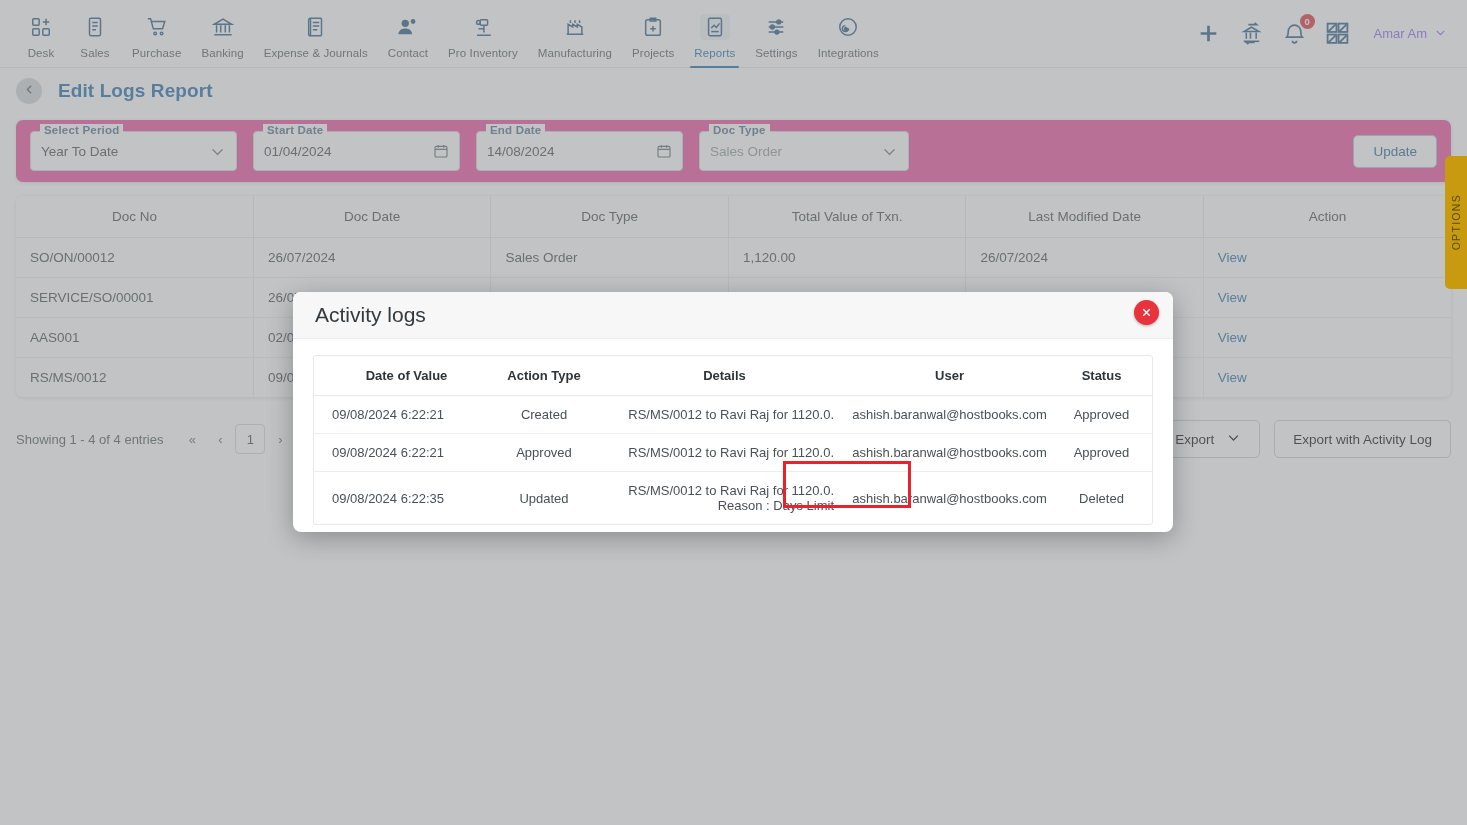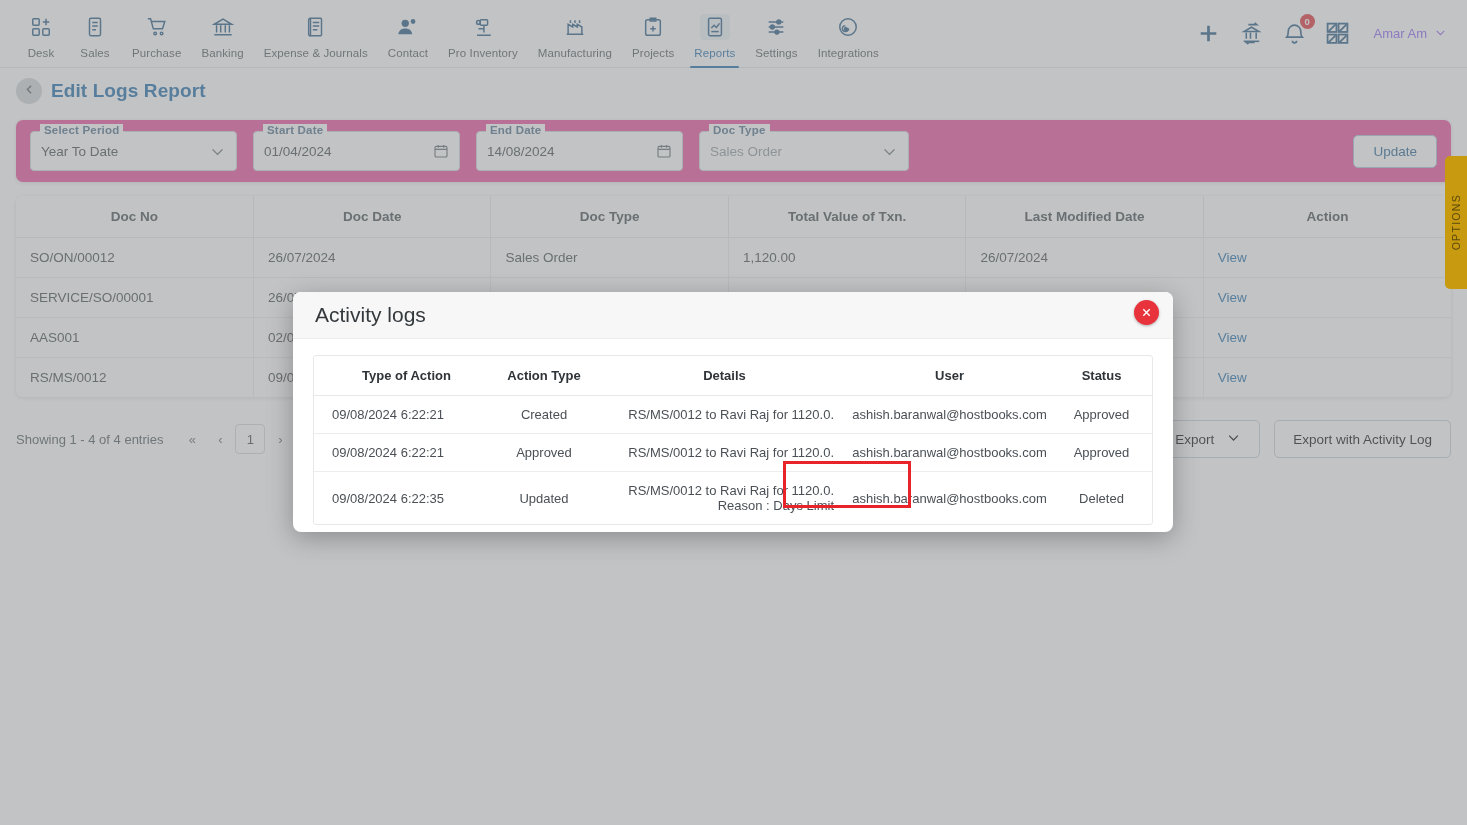--- a/index.html
+++ b/index.html
@@ -73,21 +73,21 @@
     text-align: center; font-weight: bold;
   }
   .user-menu {
     display: flex; align-items: center; gap: 7px;
     font-size: 13px; color: #8b5cf6; cursor: pointer;
     margin-left: 6px;
   }
 
   
   .title-bar {
-    display: flex; align-items: center; gap: 9px;
+    display: flex; align-items: center; gap: 16px;
     padding: 10px 0 10px 16px;
     background: #fff;
   }
   .back-circle {
     width: 26px; height: 26px; border-radius: 50%;
     background: #d3d6d9; color: #4c5358;
     display: flex; align-items: center; justify-content: center;
     cursor: pointer; font-size: 13px;
   }
   .page-title {
@@ -143,21 +143,21 @@
   
   .table-card {
     margin: 14px 16px 0 16px;
     background: #fff;
     border-radius: 7px;
     box-shadow: 0 1px 4px rgba(0,0,0,.14);
     overflow: hidden;
   }
   table.main { width: 100%; border-collapse: collapse; }
   table.main thead th {
-    font-size: 13.5px; color: #3d4549; font-weight: bold;
+    font-size: 13.5px; color: #3d4549; font-weight: normal;
     padding: 13px 14px; text-align: center;
     border-bottom: 1px solid #e6e9eb;
     border-right: 1px solid #e6e9eb;
   }
   table.main thead th:last-child { border-right: none; }
   table.main tbody td {
     font-size: 13.5px; color: #3d4549;
     padding: 12px 14px;
     border-bottom: 1px solid #eceef0;
     border-right: 1px solid #eceef0;
@@ -617,21 +617,21 @@
         <svg width="11" height="11" viewBox="0 0 24 24" fill="none" stroke="currentColor" stroke-width="3">
           <path d="M5 5l14 14M19 5L5 19"></path>
         </svg>
       </button>
     </div>
     <div class="modal-body">
       <div class="modal-table-wrap">
         <table class="logs">
           <thead>
             <tr>
-              <th class="lc-date">Type of Action</th>
+              <th class="lc-date">Date of Value</th>
               <th class="lc-action">Action Type</th>
               <th class="lc-details">Details</th>
               <th class="lc-user">User</th>
               <th class="lc-status">Status</th>
             </tr>
           </thead>
           <tbody>
             <tr>
               <td class="lc-date">09/08/2024 6:22:21</td>
               <td class="lc-action">Created</td>

